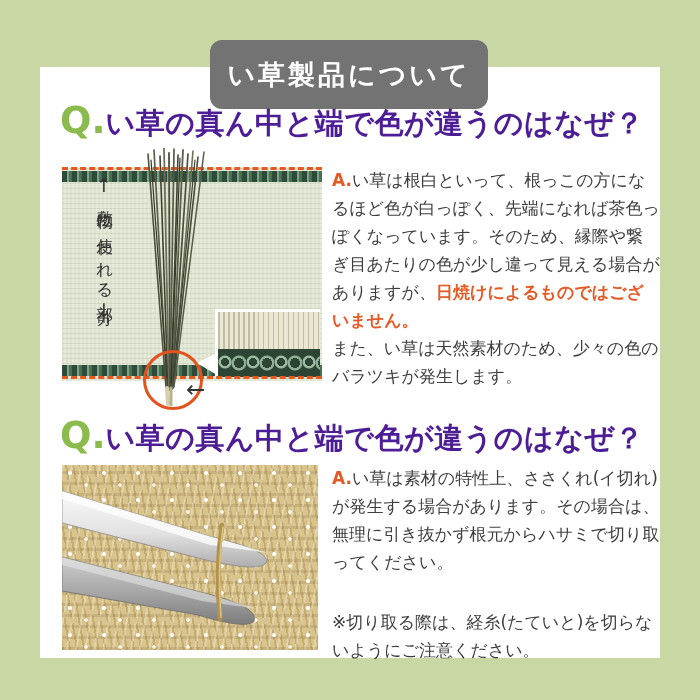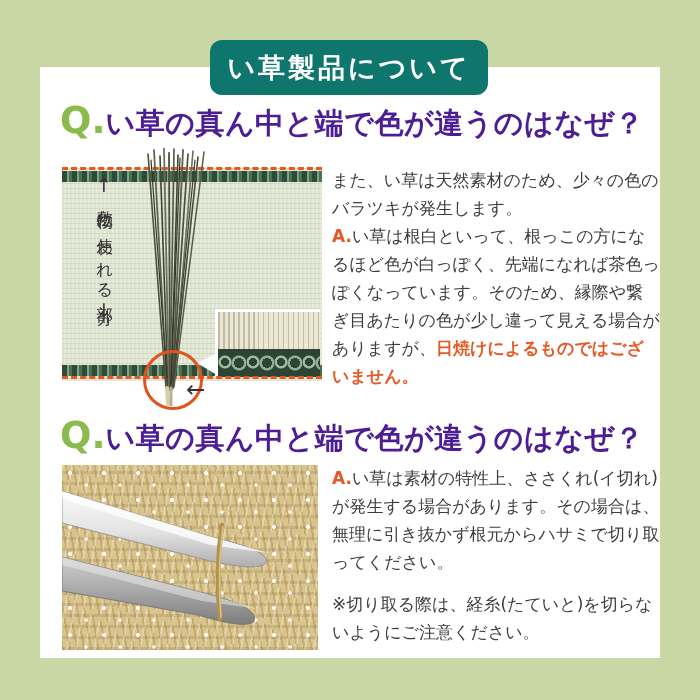--- a/index.html
+++ b/index.html
@@ -1,35 +1,35 @@
 <!DOCTYPE html>
 <html><head>
 <meta charset="utf-8">
 <style>
   html,body{margin:0;padding:0;}
   body{width:700px;height:700px;font-family:"DejaVu Sans",sans-serif;}
   .stage{position:relative;width:700px;height:700px;background:#c8d7a3;overflow:hidden;}
   .panel{position:absolute;left:40px;top:67px;width:620px;height:591px;background:#ffffff;}
 
   
-  .badge{position:absolute;left:210px;top:40px;width:278px;height:55px;background:#0f766e;
+  .badge{position:absolute;left:210px;top:40px;width:278px;height:69px;background:#737373;
          border-radius:12px;display:flex;align-items:center;justify-content:center;}
   .badge span{color:#ffffff;font-size:27px;font-weight:bold;letter-spacing:3px;}
 
   
   .qtitle{position:absolute;left:60px;display:flex;align-items:baseline;white-space:nowrap;}
   .qtitle .qmark{font-size:37px;font-weight:bold;color:#8bbb4c;line-height:1;}
   .qtitle .qtext{font-size:29px;font-weight:bold;color:#4c1d95;letter-spacing:0.5px;line-height:1;}
   .q1t{top:102px;}
   .q2t{top:417px;}
 
   
   .answer{position:absolute;left:332px;width:328px;font-size:17px;line-height:1.65;color:#3d3d3d;}
   .answer p{margin:0;}
-  .answer p.note{margin-top:14px;}
+  .answer p.note{margin-top:32px;}
   .amark{color:#e55a24;font-weight:bold;}
   .hl{color:#e55a24;font-weight:bold;}
   .q1a{top:166px;}
   .q2a{top:464px;}
 
   
   .q1fig{position:absolute;left:62px;top:140px;width:260px;height:275px;}
   .q1photo{position:absolute;left:0;top:28px;width:260px;height:213px;overflow:hidden;
            background-color:#e6ead9;
            background-image:repeating-linear-gradient(180deg,rgba(100,110,80,.12) 0 1px,transparent 1px 5px),
@@ -132,22 +132,22 @@
     </div>
 
     <div class="circle"></div>
 
     <div class="rootlabel">
       <span class="rootarrow">←</span>
     </div>
   </div>
 
   <div class="answer q1a">
+    <p><span class="amark">A.</span><span>い草は根白といって、根っこの方になるほど色が白っぽく、先端になれば茶色っぽくなっています。そのため、縁際や繋ぎ目あたりの色が少し違って見える場合がありますが、</span><span class="hl">日焼けによるものではございません。</span></p>
     <p><span>また、い草は天然素材のため、少々の色のバラツキが発生します。</span></p>
-    <p><span class="amark">A.</span><span>い草は根白といって、根っこの方になるほど色が白っぽく、先端になれば茶色っぽくなっています。そのため、縁際や繋ぎ目あたりの色が少し違って見える場合がありますが、</span><span class="hl">日焼けによるものではございません。</span></p>
   </div>
 
   <div class="qtitle q2t">
     <span class="qmark">Q.</span>
       <span class="qtext">い草の真ん中と端で色が違うのはなぜ？</span>
   </div>
 
   <div class="q2fig">
     <div class="dots"></div>
     <svg class="scissors" width="256" height="185" viewBox="0 0 256 185">

